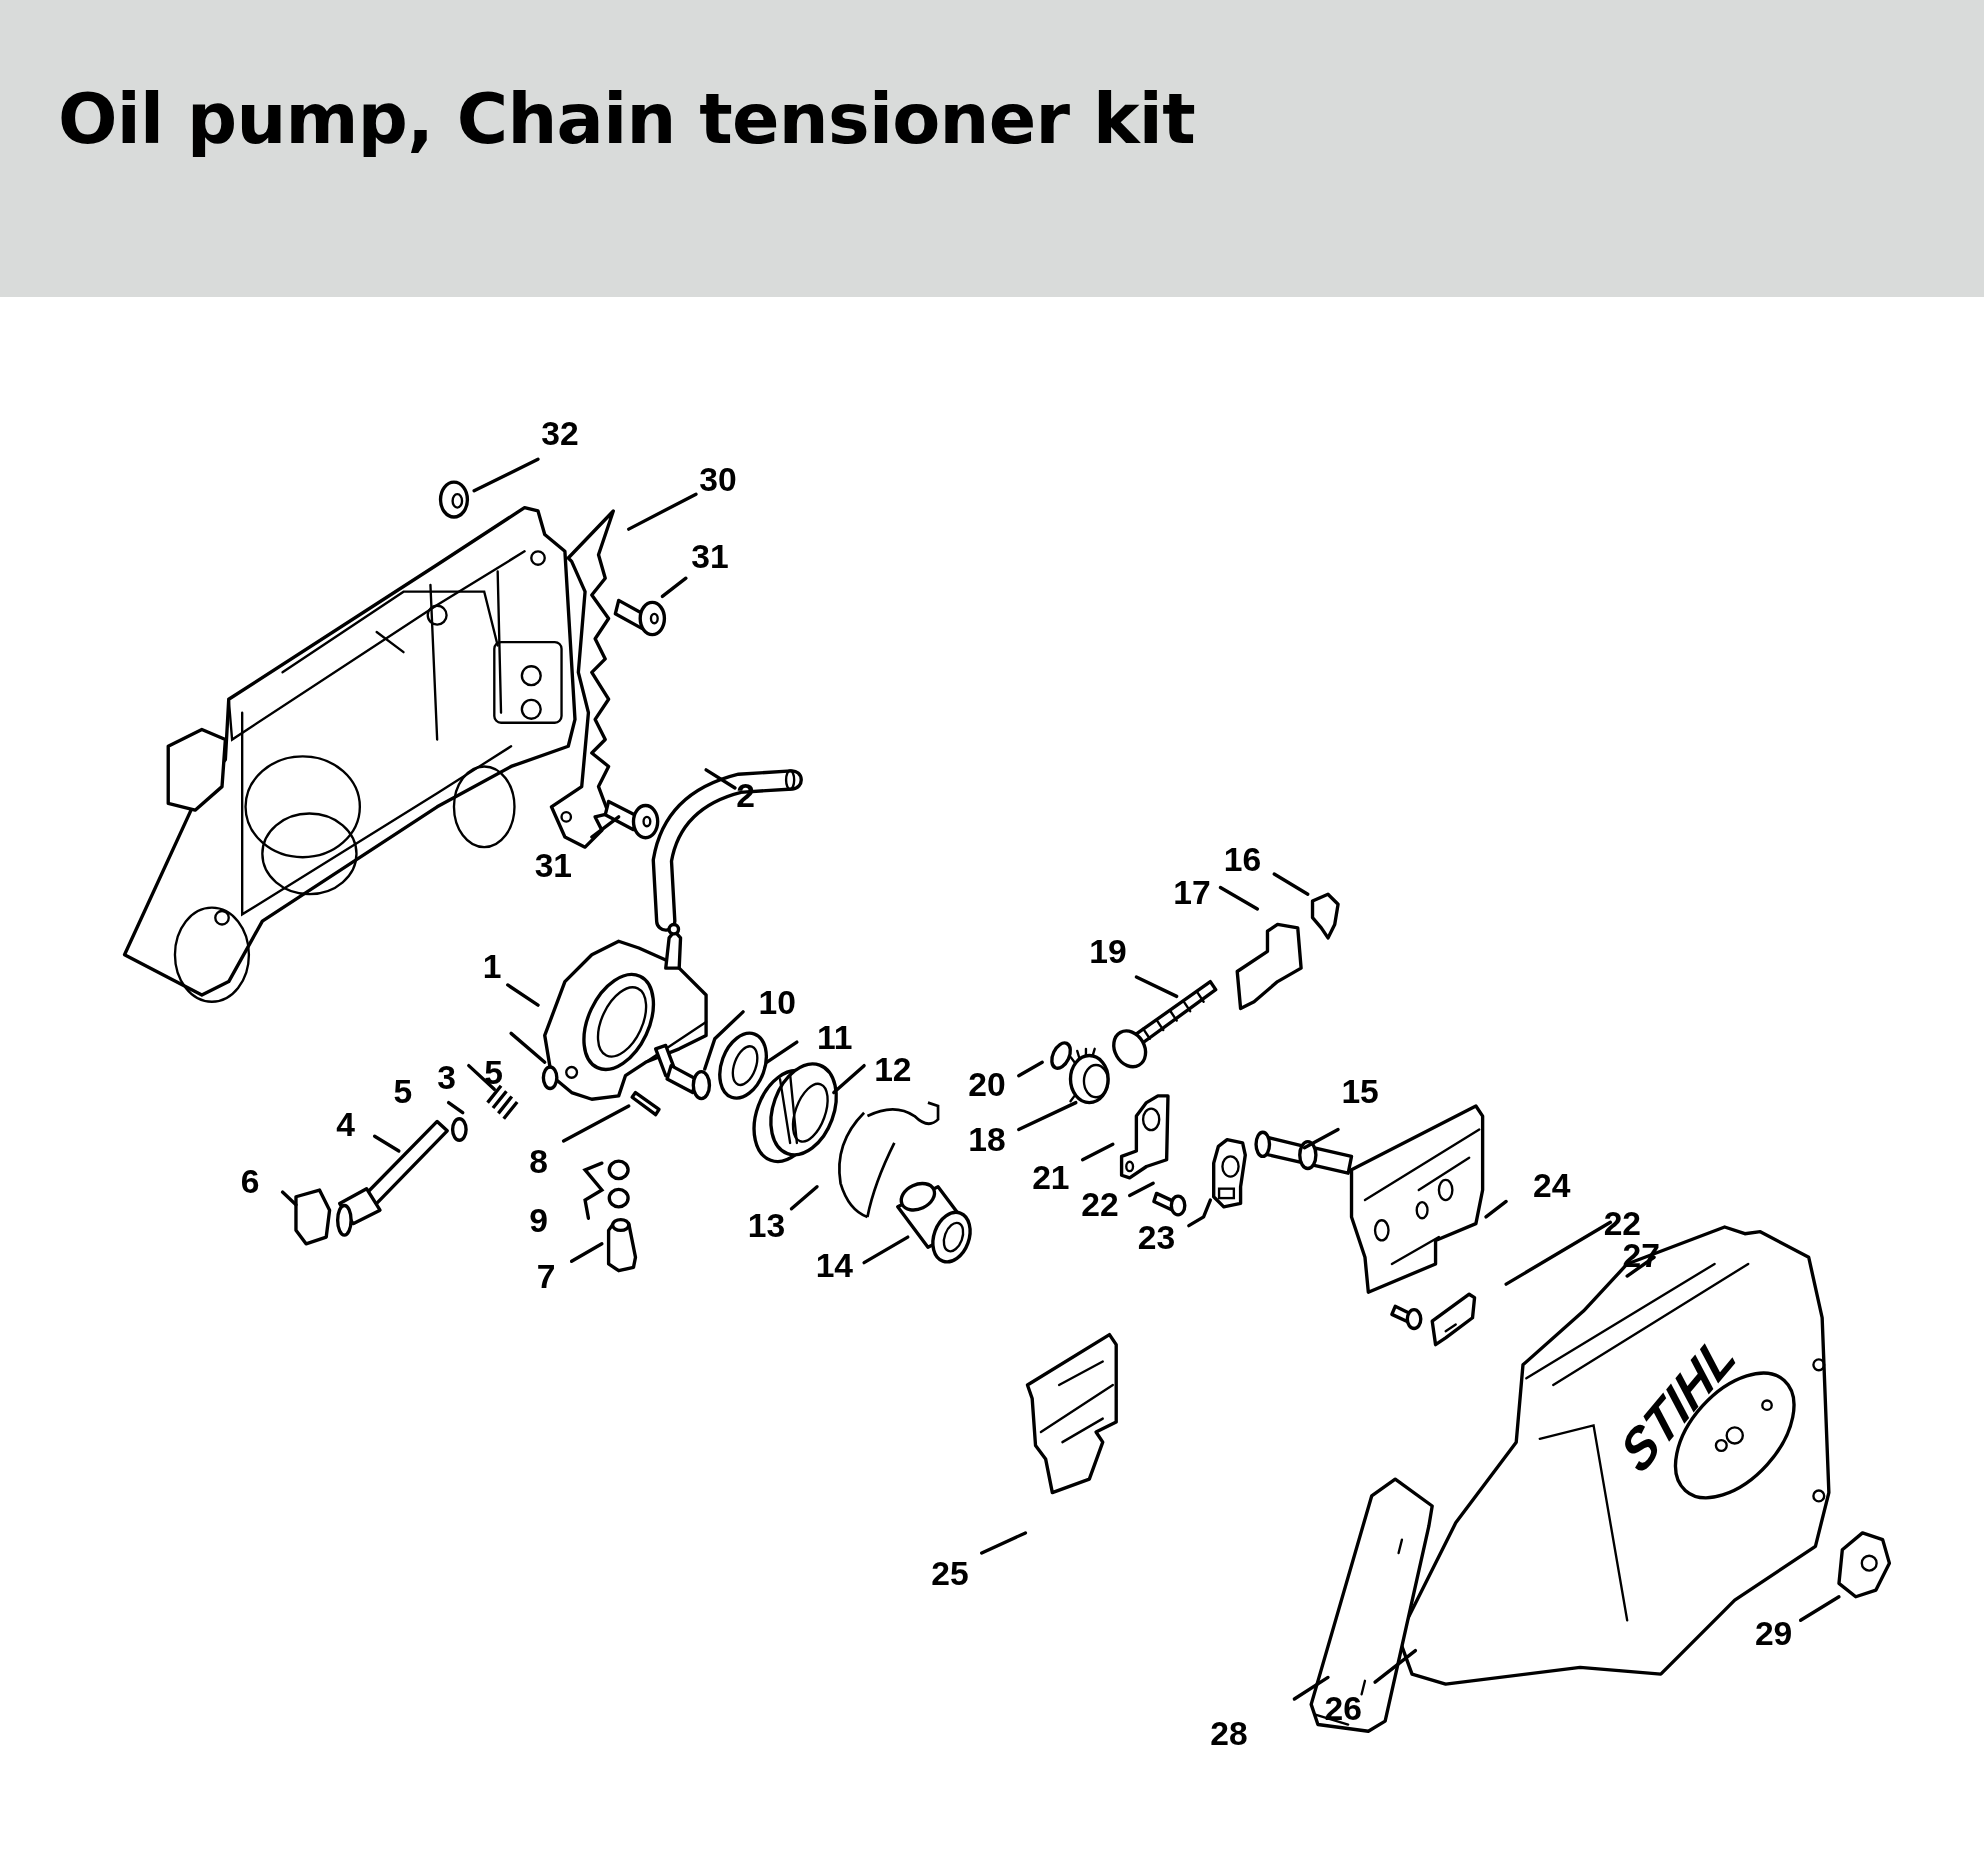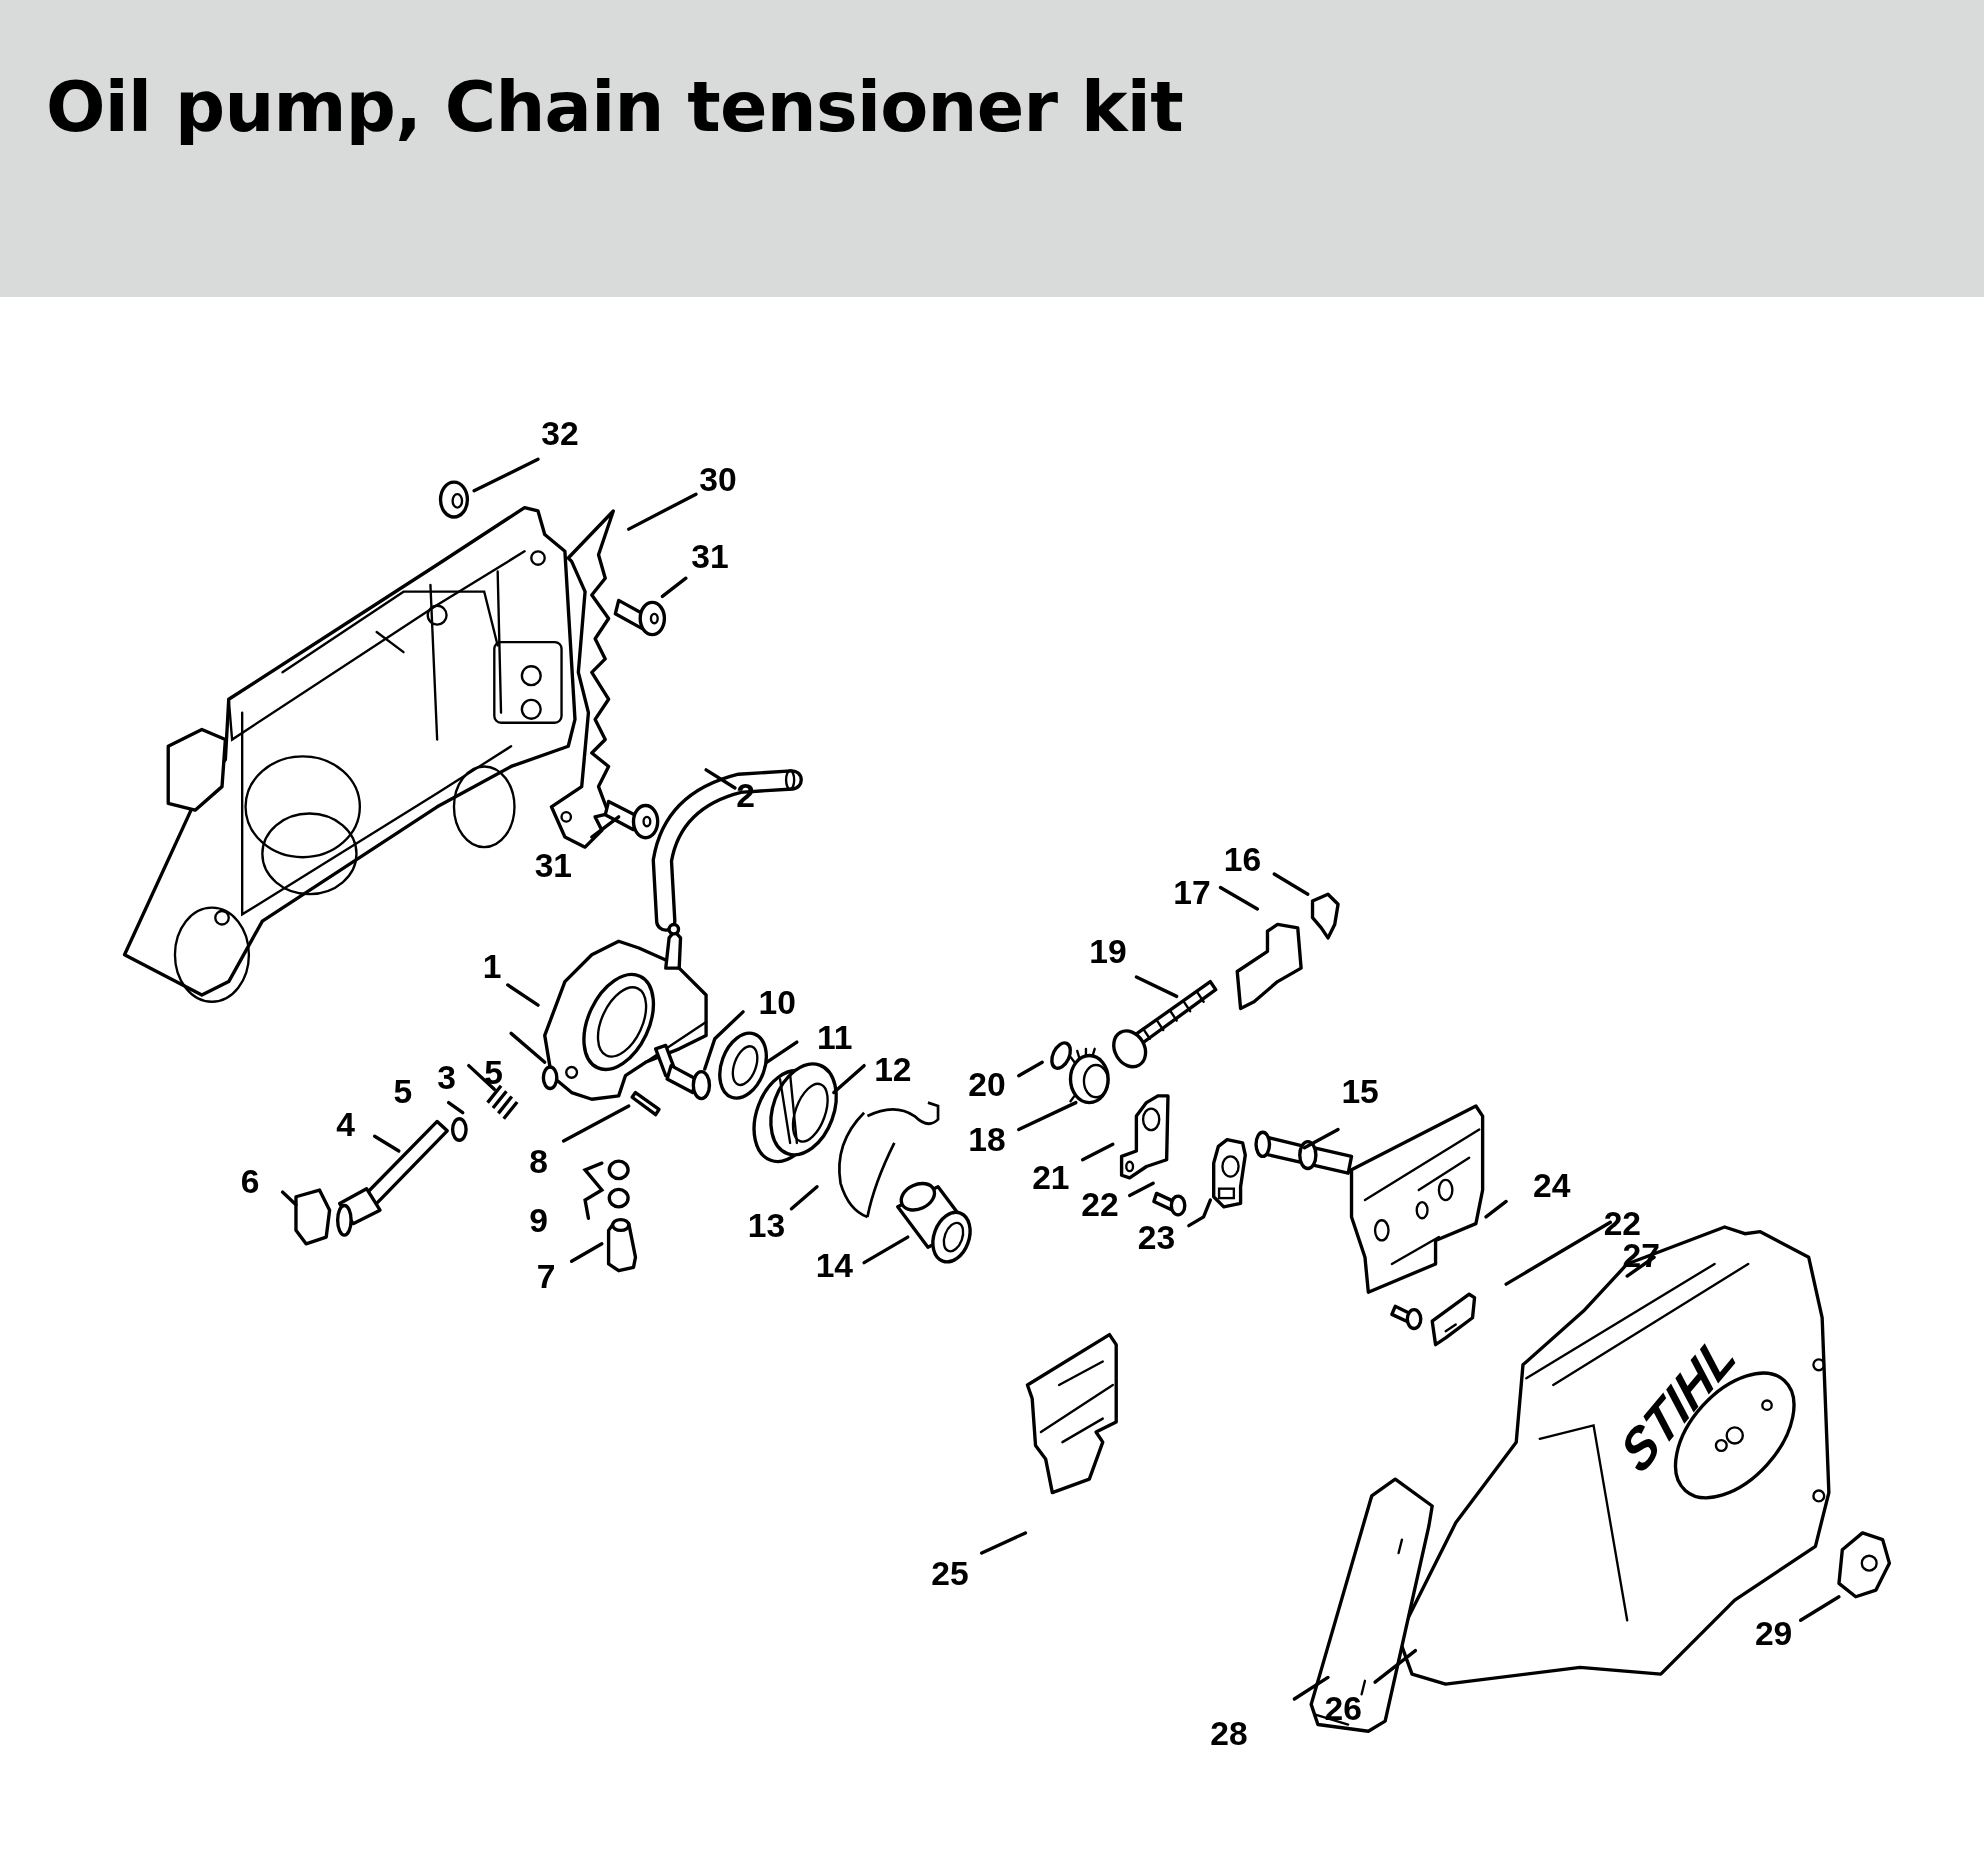--- a/index.html
+++ b/index.html
@@ -1,18 +1,18 @@
 <!DOCTYPE html>
 <html style="font-size:10.8px"><head>
 <meta charset="utf-8">
 <style>
   html, body { margin: 0; padding: 0; background: #ffffff; }
   body { width: 1985px; height: 1861px; position: relative; overflow: hidden; font-family: "Liberation Sans", sans-serif; }
   .header { position: absolute; left: 0; top: 0; width: 1985px; height: 297px; background: #d9dbda; }
-  .title { position: absolute; left: 42px; top: 62px; margin: 4px; font-family: "DejaVu Sans", sans-serif; font-weight: bold; font-size: 70px; letter-spacing: -0.7px; color: #000; white-space: nowrap; }
+  .title { position: absolute; left: 42px; top: 62px; margin: 16px; font-family: "DejaVu Sans", sans-serif; font-weight: bold; font-size: 70px; letter-spacing: -0.7px; color: #000; white-space: nowrap; }
   svg.diagram { position: absolute; left: 0; top: 0; }
   .part { fill: #fff; stroke: #000; stroke-width: 5; stroke-linejoin: round; stroke-linecap: round; }
   .detail { fill: none; stroke: #000; stroke-width: 3.5; stroke-linecap: round; }
   .leader { stroke: #000; stroke-width: 5; stroke-linecap: round; fill: none; }
   .callout { font-family: "Liberation Sans", sans-serif; font-weight: bold; font-size: 50px; fill: #000; cursor: pointer; }
   .logo { font-family: "Liberation Sans", sans-serif; font-weight: bold; font-style: italic; font-size: 78px; fill: #000; }
 </style>
 </head>
 <body>
 

